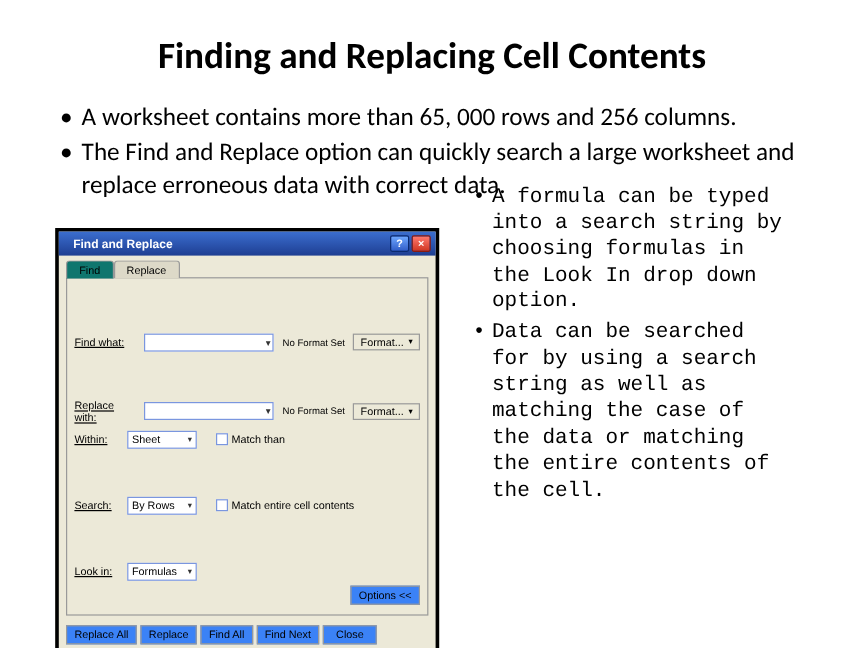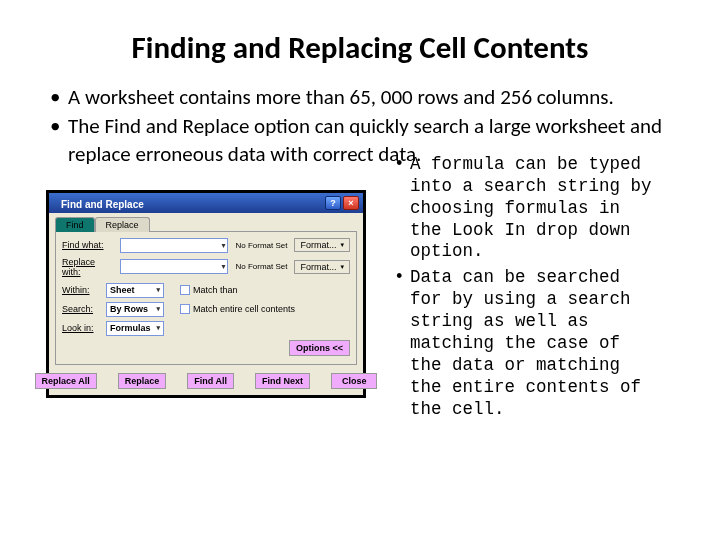--- a/index.html
+++ b/index.html
@@ -111,21 +111,21 @@
     background: #0f766e;
     border-radius: 3px 3px 0 0;
     font-size: 9px;
   }
   .tab.inactive { background:#ddd9c8; }
   .panel {
     border: 1px solid #999;
     background:#ece9d8;
     padding: 6px 6px 8px 6px;
   }
-  .row { display: flex; align-items: center; margin-bottom: 4px; gap: 4px; }
+  .row { display: flex; align-items: center; margin-bottom: 4px; gap: 4px; margin-top: 40px; }
   .lbl { width: 54px; text-decoration: underline; }
   .lbl.narrow { width: 40px; }
   .txt {
     flex: 1;
     height: 15px;
     background: #fff;
     border: 1px solid #7a96df;
     display: flex;
     align-items: center;
     justify-content: flex-end;
@@ -144,36 +144,34 @@
   }
   .fmt-btn .arrow { margin-left:4px; font-size:7px; }
   .combo {
     border: 1px solid #7a96df;
     background:#fff;
     height:15px;
     display:flex; align-items:center; justify-content:space-between;
     padding: 0 3px;
     font-size: 9px;
     min-width: 58px;
-    font-weight: bold;
   }
   .combo .arrow { font-size:7px; color:#333; }
   .chk { display: inline-flex; align-items: center; gap:3px; font-size:9px; }
   .chk .box { width:10px; height:10px; border:1px solid #7a96df; background:#fff; }
   .options-row { display:flex; justify-content:flex-end; margin-top:3px; }
   .btn {
     border:1px solid #999;
-    background:#f0abfc;
+    background:#3b82f6;
     padding:2px 6px;
     font-size:9px;
     white-space:nowrap;
-    font-weight:bold;
   }
   .btn.wide { padding:2px 10px; }
-  .btn-row { display:flex; gap:21px; justify-content:center; margin-top:8px; }
+  .btn-row { display:flex; gap:3px; justify-content:flex-start; margin-top:8px; }
 </style>
 </head>
 <body>
 
 <div class="slide">
   <div class="title">Finding and Replacing Cell Contents</div>
 
   <ul class="top-bullets">
     <li>A worksheet contains more than 65, 000 rows and 256 columns.</li>
     <li>The Find and Replace option can quickly search a large worksheet and replace erroneous data with correct data.</li>

